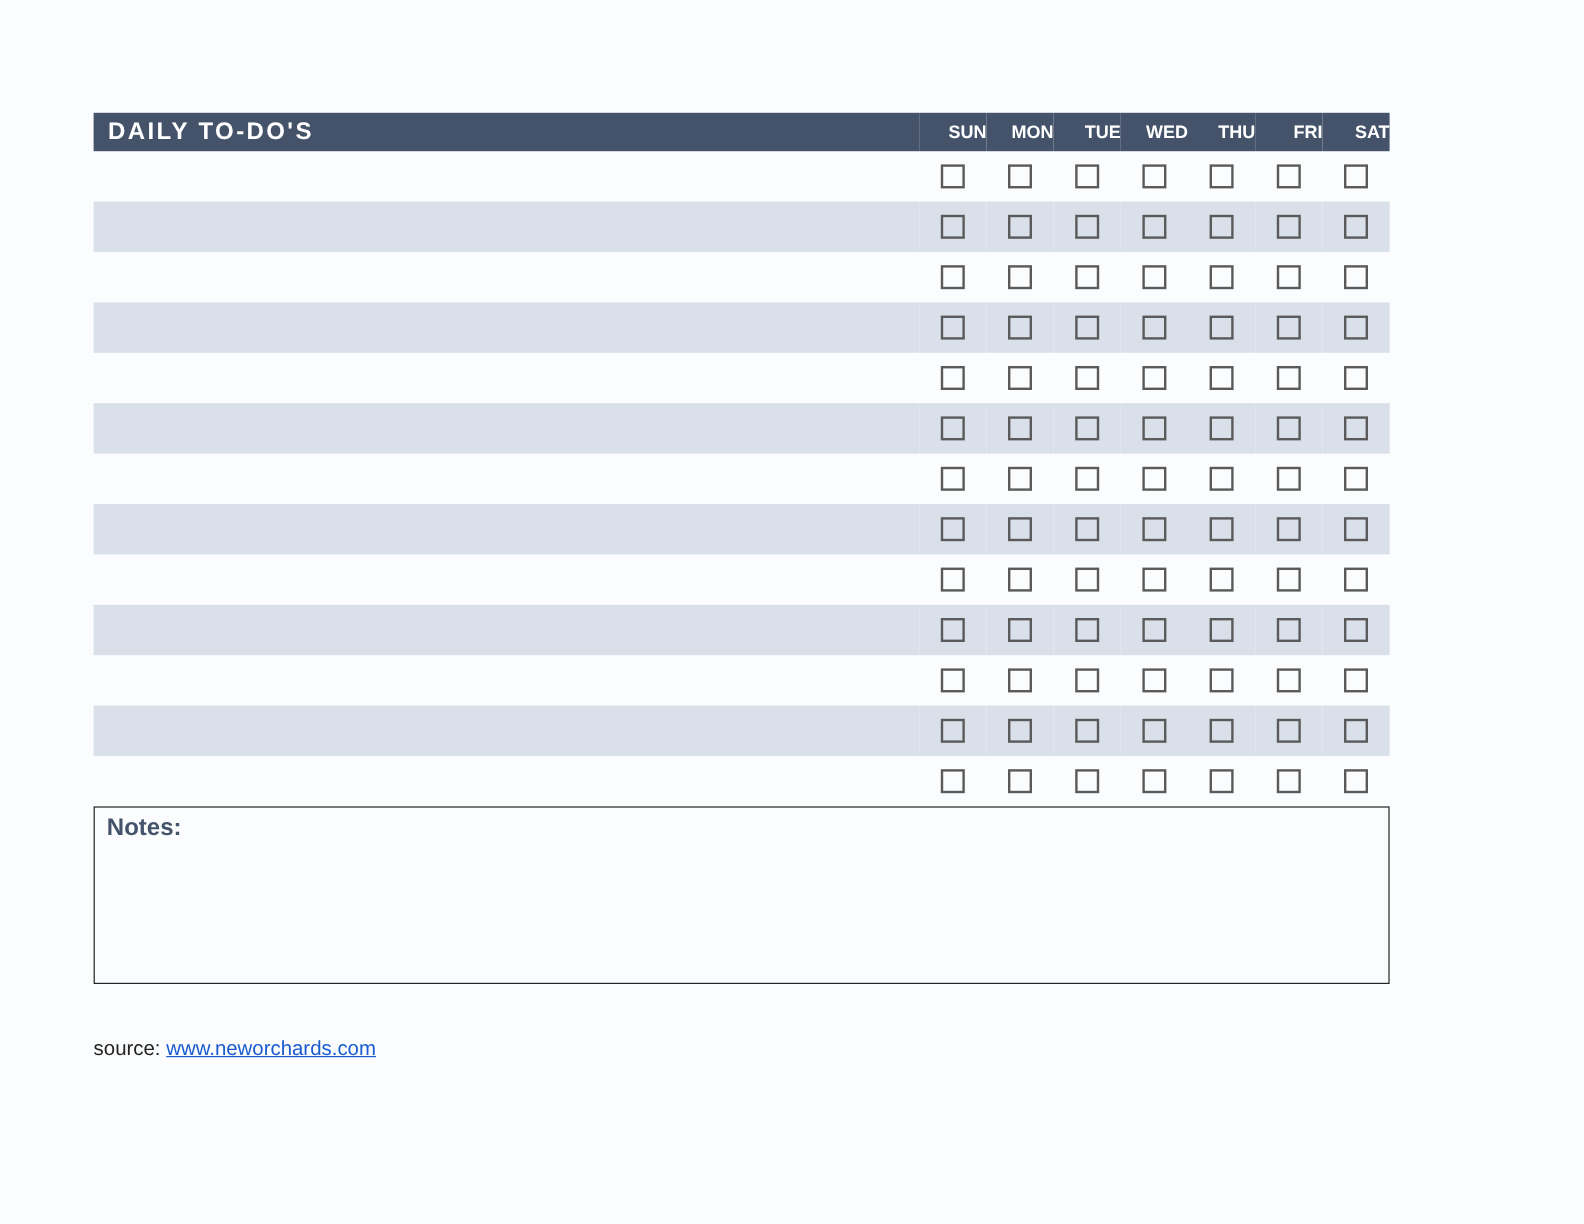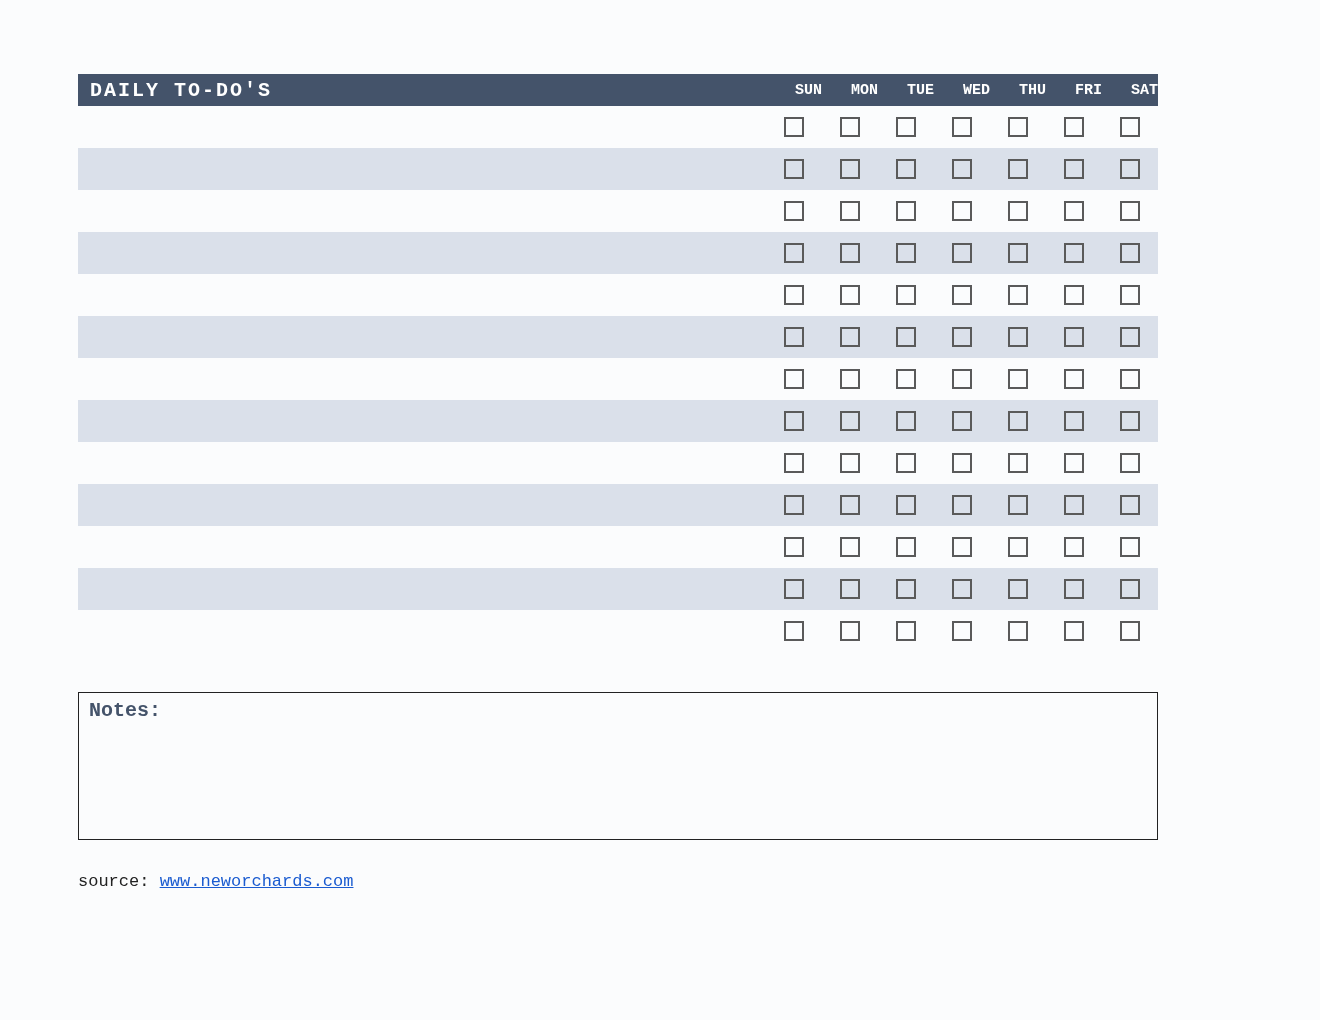--- a/index.html
+++ b/index.html
@@ -5,22 +5,21 @@
   html, body {
     margin: 0;
     padding: 0;
     background: #fbfcfd;
     font-family: Arial, Helvetica, sans-serif;
   }
   .page {
     width: 1320px;
     height: 1020px;
     box-sizing: border-box;
-    padding: 74px 82px 40px 78px;
-    font-family: Liberation Mono, monospace;
+    padding: 94px 82px 40px 78px;
   }
   .todo-table {
     width: 1080px;
     border-collapse: collapse;
     table-layout: fixed;
   }
   .todo-table th, .todo-table td {
     padding: 0;
   }
   .hdr-row th {
@@ -59,34 +58,33 @@
   }
   .chk {
     display: inline-block;
     width: 20px;
     height: 20px;
     border: 2px solid #5a5a5a;
     box-sizing: border-box;
     vertical-align: middle;
   }
   .notes-box {
-    margin-top: 40px;
     width: 1080px;
     height: 148px;
     border: 1px solid #222;
     box-sizing: border-box;
     padding: 6px 10px;
   }
   .notes-label {
     color: #44536a;
     font-weight: 700;
     font-size: 20px;
   }
   .source-line {
-    margin-top: 32px;
+    margin-top: 44px;
     font-size: 17px;
     color: #222;
   }
   .source-line a {
     color: #1a5bd0;
     text-decoration: underline;
   }
 </style>
 </head>
 <body>

